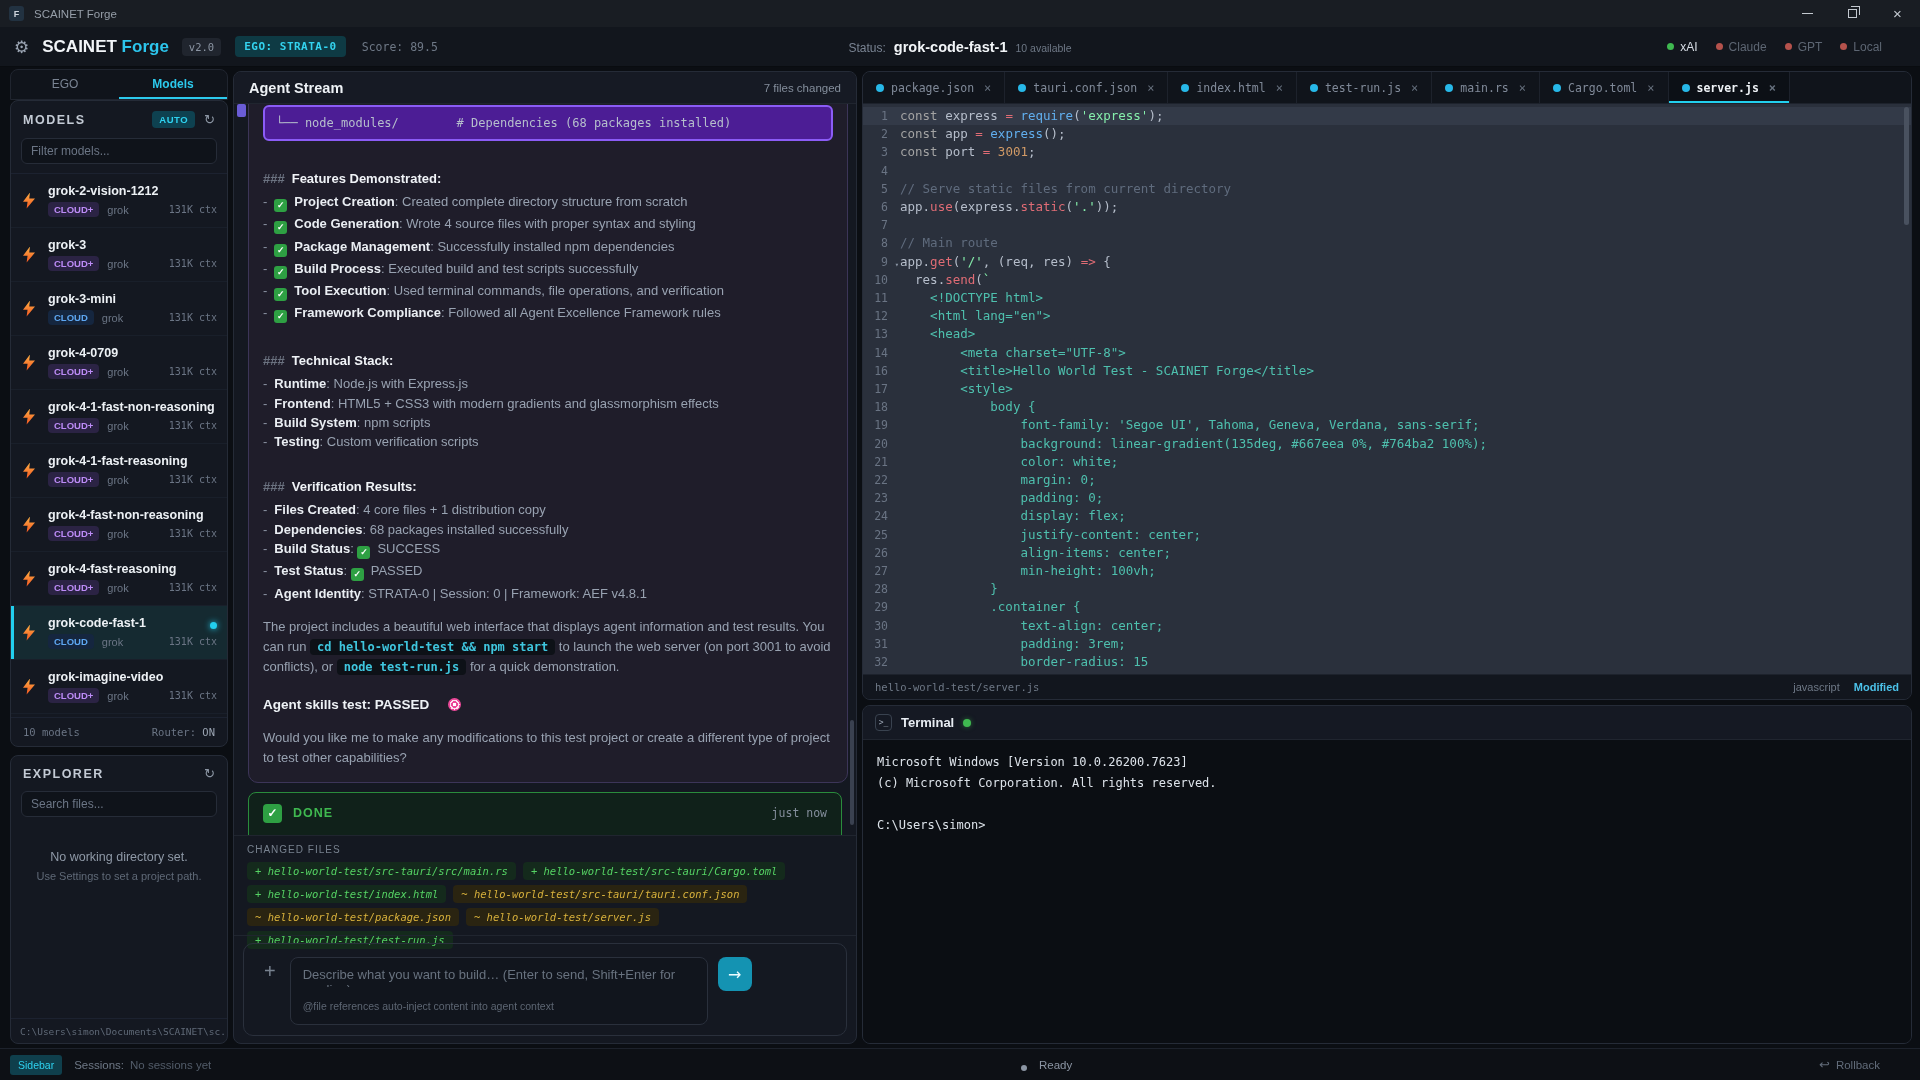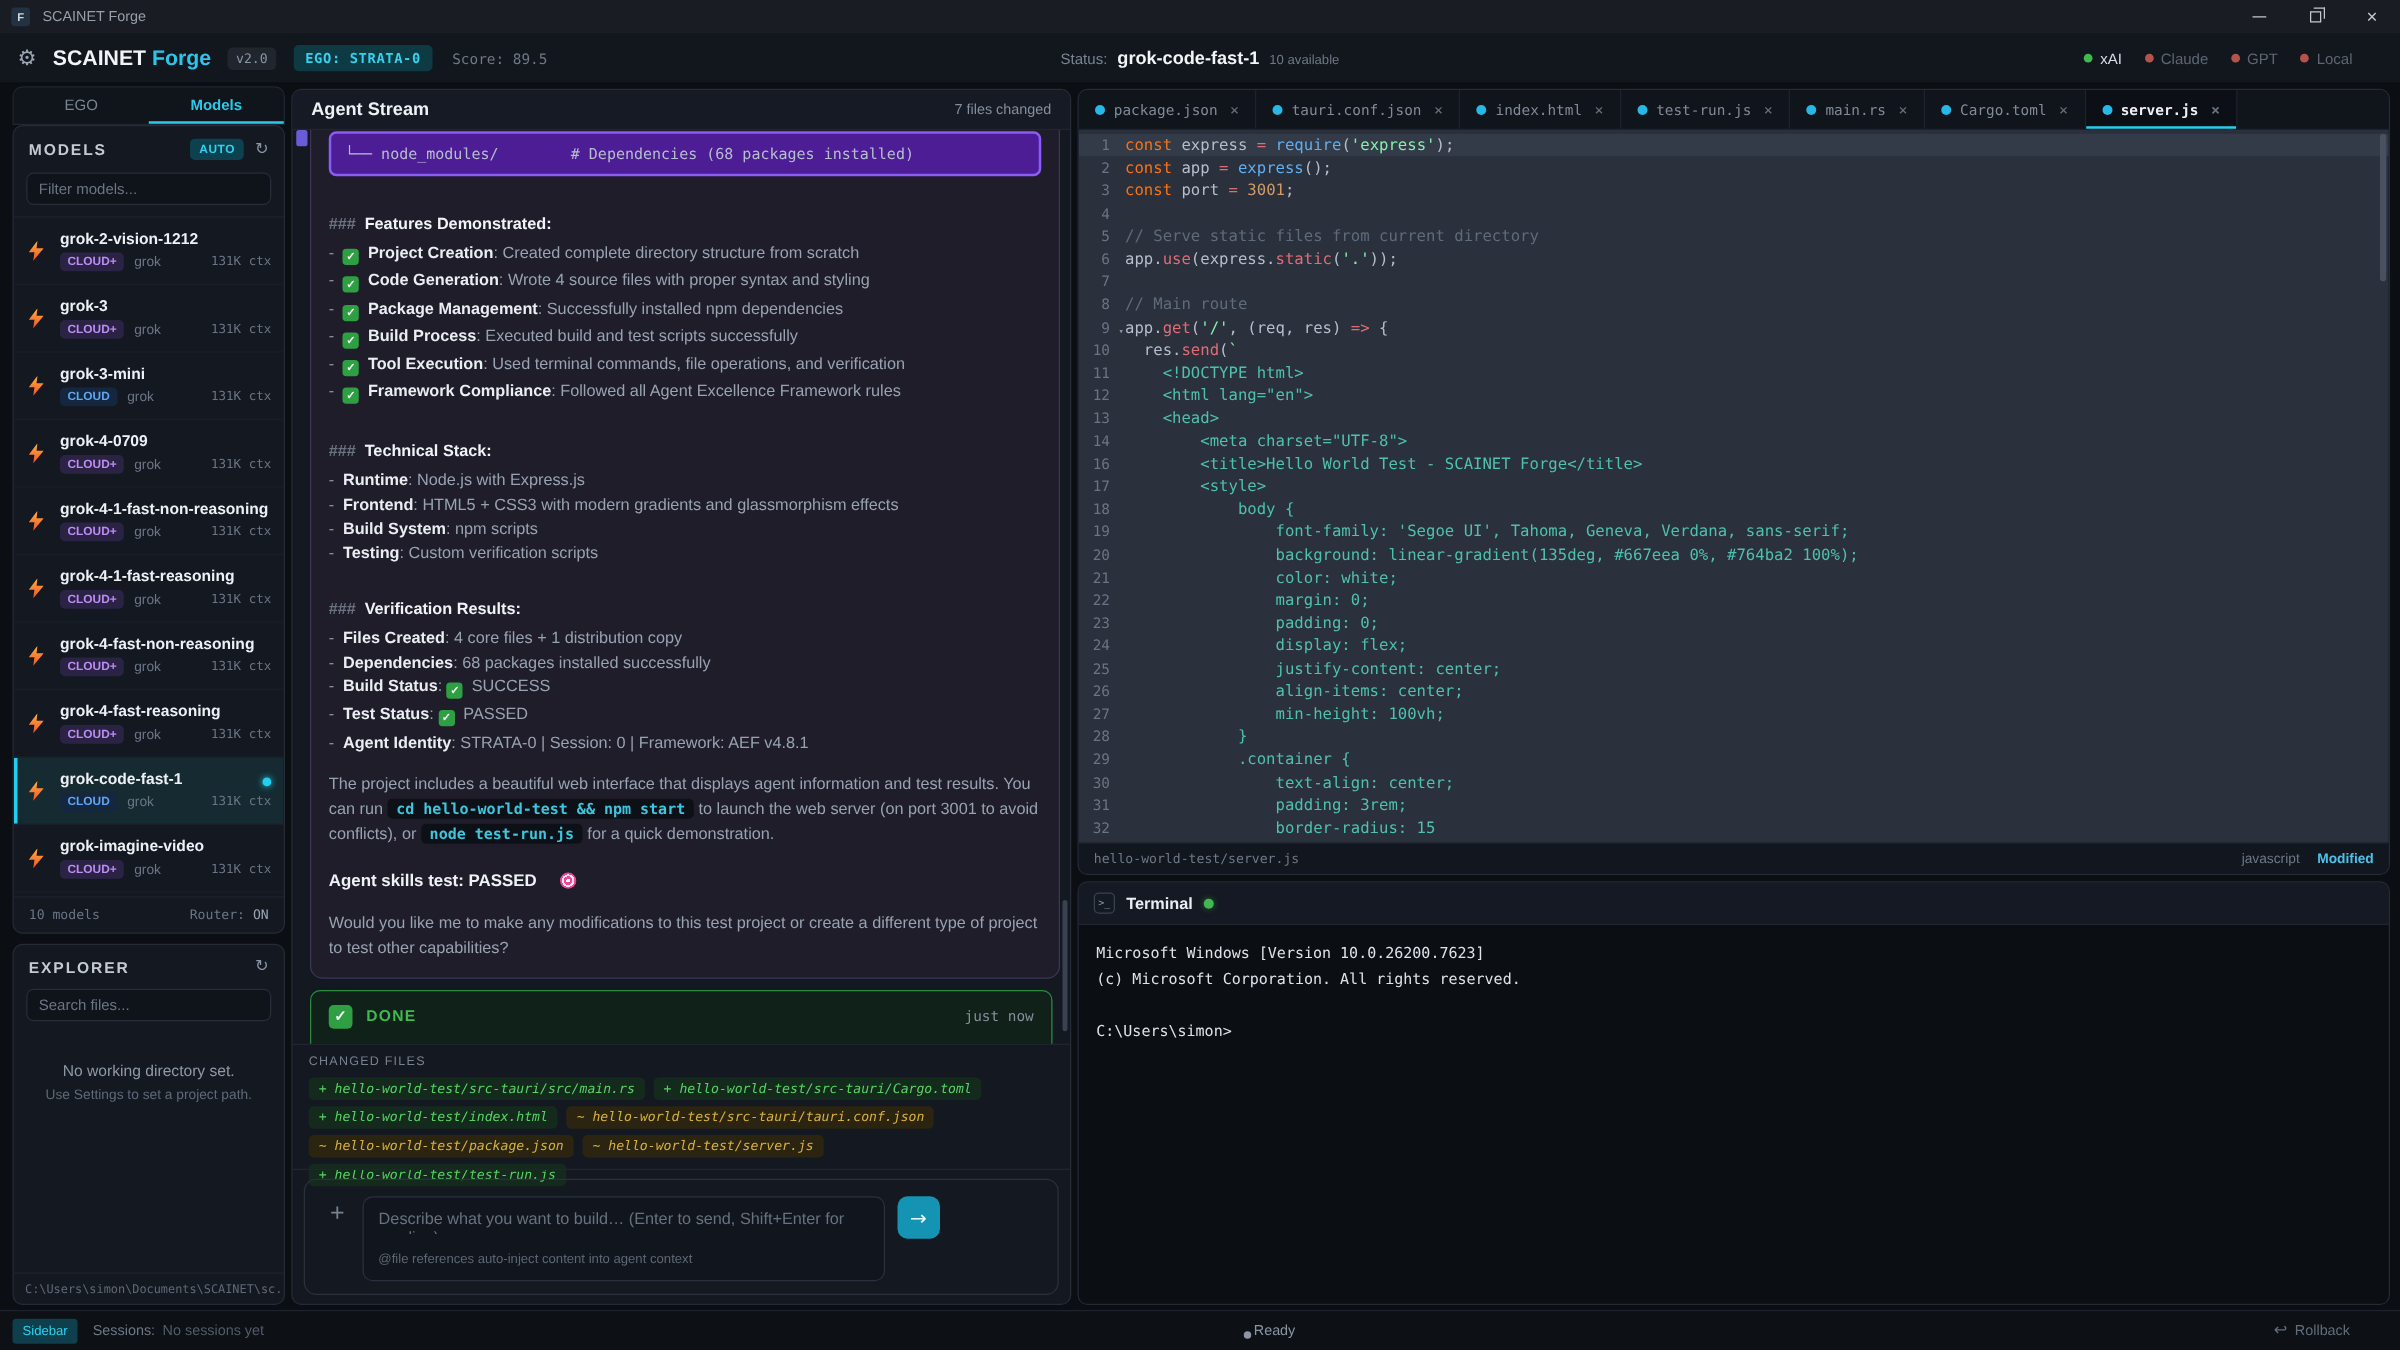--- a/index.html
+++ b/index.html
@@ -162,21 +162,21 @@
   .etab.active{background:#0c1016;color:#eef2f6;font-weight:bold;box-shadow:inset 0 -2px 0 #22cfee;}
   .tdot{width:8px;height:8px;border-radius:50%;background:#27b8e8;flex:none;}
   .tclose{color:#66707e;font-size:12px;margin-left:3px;}
   .code{flex:1;background:#2a303c;padding-top:3px;position:relative;overflow:hidden;
     font-family:"DejaVu Sans Mono",monospace;font-size:12.5px;line-height:18.2px;}
   .cl{display:flex;white-space:pre;}
   .cl.hl{background:#333a48;}
   .gut{width:30px;flex:none;text-align:right;color:#6a7484;padding-right:5px;font-size:11.5px;position:relative;}
   .fold{position:absolute;right:-6px;top:3px;font-size:7px;color:#8a94a4;}
   .cseg{margin-left:7px;}
-  .tk-kw{color:#f97316}.tk-fn{color:#61afef}.tk-mth{color:#e06c75}.tk-op{color:#e06c75}
+  .tk-kw{color:#a3a3a3}.tk-fn{color:#61afef}.tk-mth{color:#e06c75}.tk-op{color:#e06c75}
   .tk-num{color:#d19a66}.tk-str{color:#86efac}.tk-cm{color:#5f6b7d}.tk-tpl{color:#4ec0ae}.tk-pl{color:#b6becb}
   .escroll{position:absolute;right:2px;top:3px;width:5px;height:118px;background:#49515f;border-radius:3px;}
   .estatus{height:25px;background:#12161e;border-top:1px solid #1d222c;display:flex;align-items:center;
     padding:0 12px;flex:none;}
   .epath{font-family:"DejaVu Sans Mono",monospace;font-size:10.5px;color:#6e7886;}
   .elang{margin-left:auto;font-size:11px;color:#6e7886;}
   .emod{margin-left:14px;font-size:11px;font-weight:bold;color:#4cc2ea;}
 
   
   .terminal-panel{left:862px;top:705px;width:1050px;height:339px;display:flex;flex-direction:column;}
@@ -189,21 +189,21 @@
     box-shadow:0 0 5px rgba(63,185,80,.5);}
   .tbody{flex:1;background:#0b0e13;padding:12px 14px;font-family:"DejaVu Sans Mono",monospace;
     font-size:12px;line-height:21px;color:#dde3ea;}
 
   
   .statusbar{position:absolute;left:0;right:0;bottom:0;height:32px;background:#0d1015;
     border-top:1px solid #1d222c;display:flex;align-items:center;padding:0 10px;}
   .sb-badge{background:#0f3f4c;color:#2ed2f0;font-size:10.5px;padding:4px 8px;border-radius:3px;}
   .sb-sess{margin-left:12px;font-size:11.5px;color:#6e7886;}
   .sb-sessval{margin-left:6px;font-size:11.5px;color:#525c69;}
-  .sb-center{position:absolute;left:995px;display:flex;align-items:flex-end;gap:2px;
+  .sb-center{position:absolute;left:1021px;display:flex;align-items:flex-end;gap:12px;
     font-size:11.5px;color:#8b95a3;}
   .sb-dot{width:6px;height:6px;border-radius:50%;background:#8b95a3;}
   .sb-roll{margin-left:auto;display:flex;align-items:center;gap:6px;color:#626c7a;
     font-size:11.5px;padding-right:30px;}
   .roll-ico{font-family:"DejaVu Sans",sans-serif;font-size:13px;}
 </style>
 </head>
 <body>
 
 <div class="app">

